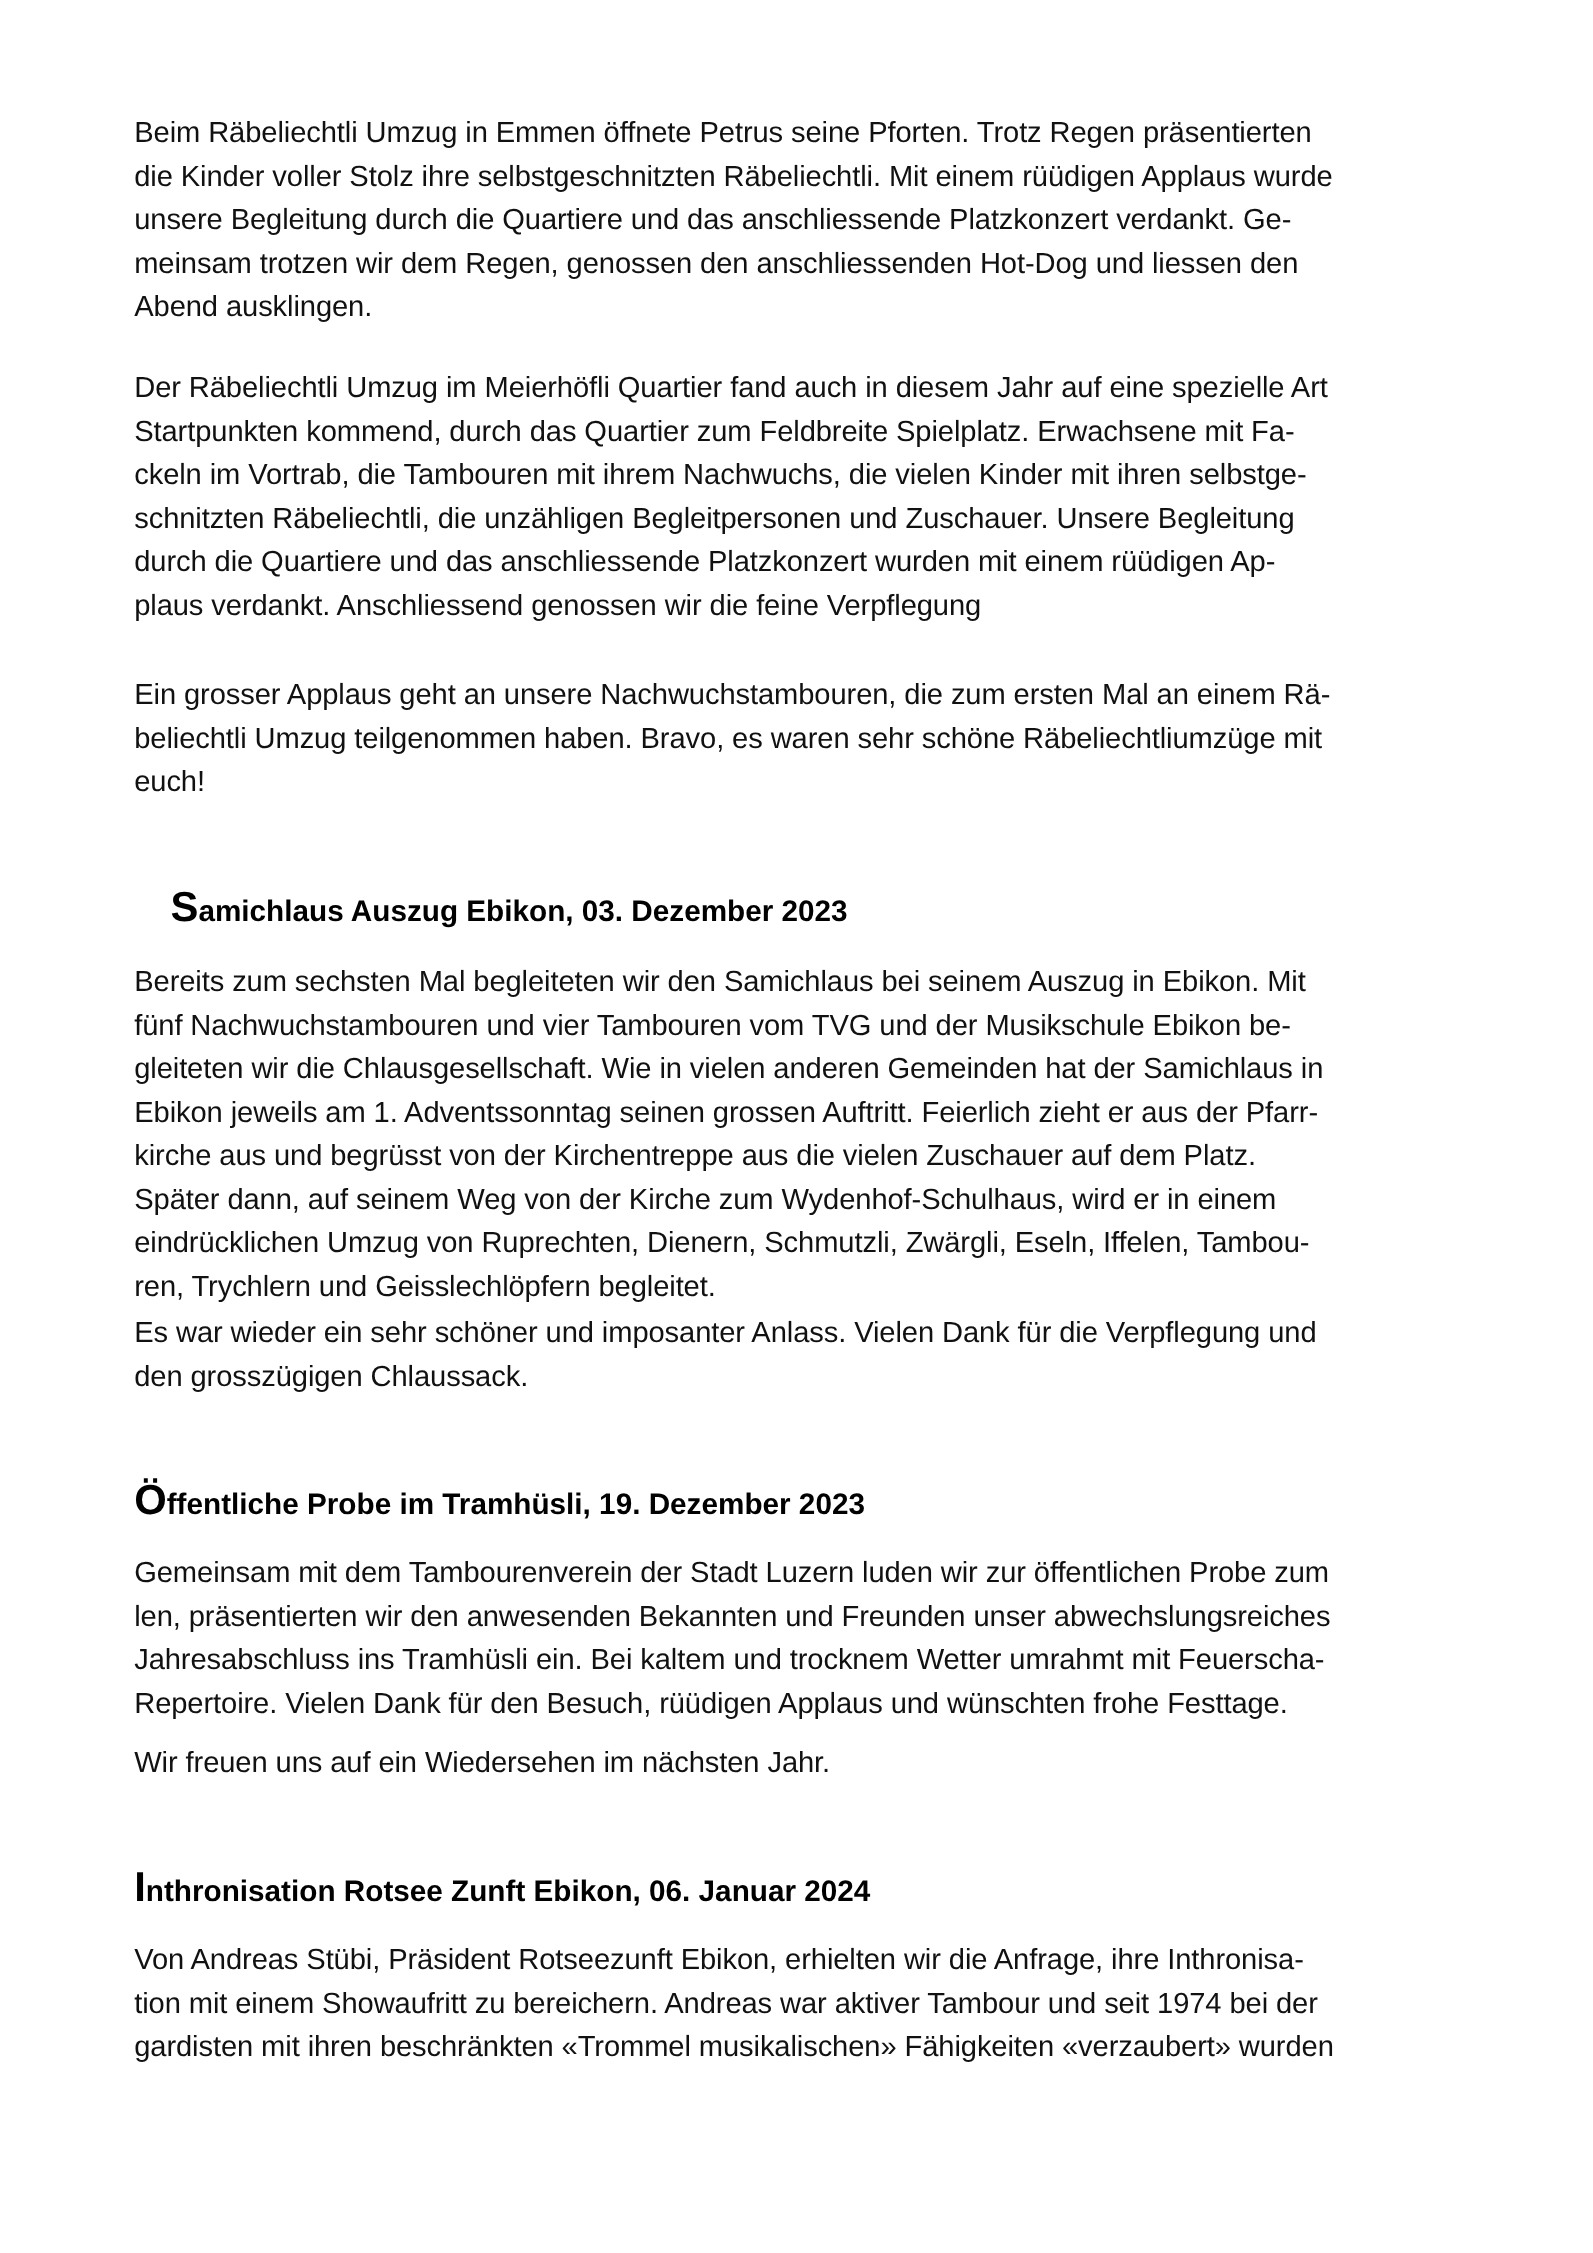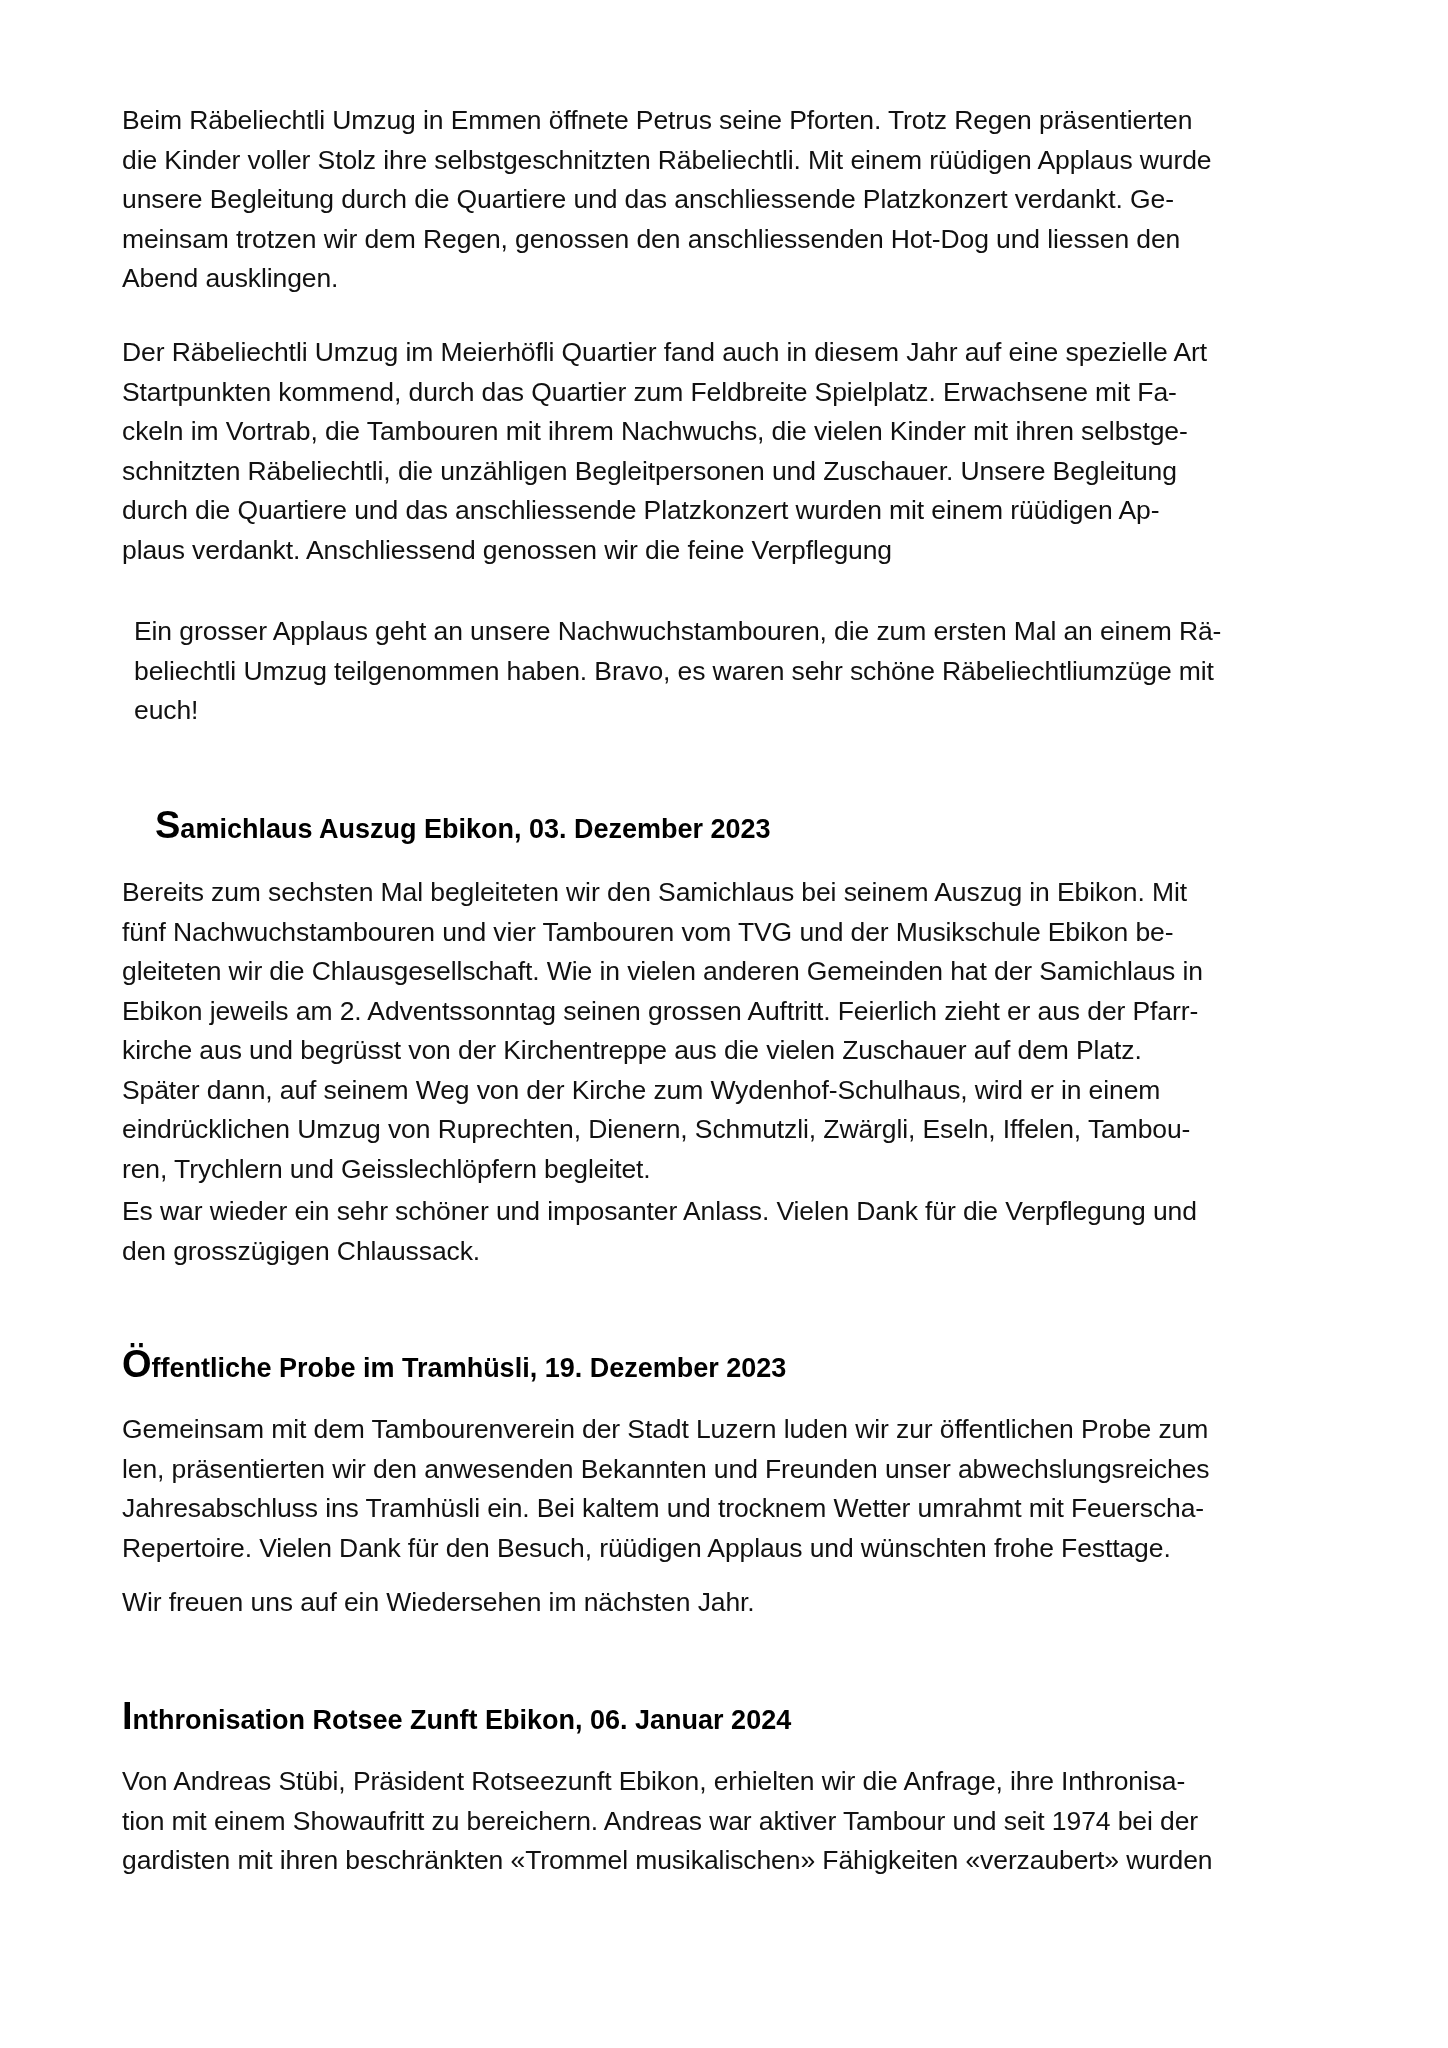--- a/index.html
+++ b/index.html
@@ -24,34 +24,34 @@
 
 <div class="block" style="top:333px;">
   <span class="line">Der Räbeliechtli Umzug im Meierhöfli Quartier fand auch in diesem Jahr auf eine spezielle Art</span>
   <span class="line">Startpunkten kommend, durch das Quartier zum Feldbreite Spielplatz. Erwachsene mit Fa-</span>
   <span class="line">ckeln im Vortrab, die Tambouren mit ihrem Nachwuchs, die vielen Kinder mit ihren selbstge-</span>
   <span class="line">schnitzten Räbeliechtli, die unzähligen Begleitpersonen und Zuschauer. Unsere Begleitung</span>
   <span class="line">durch die Quartiere und das anschliessende Platzkonzert wurden mit einem rüüdigen Ap-</span>
   <span class="line">plaus verdankt. Anschliessend genossen wir die feine Verpflegung</span>
 </div>
 
-<div class="block" style="top:612px;margin-left:12px;">
+<div class="block" style="top:612px;">
   <span class="line">Ein grosser Applaus geht an unsere Nachwuchstambouren, die zum ersten Mal an einem Rä-</span>
   <span class="line">beliechtli Umzug teilgenommen haben. Bravo, es waren sehr schöne Räbeliechtliumzüge mit</span>
   <span class="line">euch!</span>
 </div>
 
 <div class="heading" style="top:806px;margin-left:33px;">
   <span class="initial">S</span><span class="rest">amichlaus Auszug Ebikon, 03. Dezember 2023</span>
 </div>
 <div class="block" style="top:873px;">
   <span class="line">Bereits zum sechsten Mal begleiteten wir den Samichlaus bei seinem Auszug in Ebikon. Mit</span>
   <span class="line">fünf Nachwuchstambouren und vier Tambouren vom TVG und der Musikschule Ebikon be-</span>
   <span class="line">gleiteten wir die Chlausgesellschaft. Wie in vielen anderen Gemeinden hat der Samichlaus in</span>
-  <span class="line">Ebikon jeweils am 2. Adventssonntag seinen grossen Auftritt. Feierlich zieht er aus der Pfarr-</span>
+  <span class="line">Ebikon jeweils am 1. Adventssonntag seinen grossen Auftritt. Feierlich zieht er aus der Pfarr-</span>
   <span class="line">kirche aus und begrüsst von der Kirchentreppe aus die vielen Zuschauer auf dem Platz.</span>
   <span class="line">Später dann, auf seinem Weg von der Kirche zum Wydenhof-Schulhaus, wird er in einem</span>
   <span class="line">eindrücklichen Umzug von Ruprechten, Dienern, Schmutzli, Zwärgli, Eseln, Iffelen, Tambou-</span>
   <span class="line">ren, Trychlern und Geisslechlöpfern begleitet.</span>
 </div>
 <div class="block" style="top:1192px;">
   <span class="line">Es war wieder ein sehr schöner und imposanter Anlass. Vielen Dank für die Verpflegung und</span>
   <span class="line">den grosszügigen Chlaussack.</span>
 </div>
 

